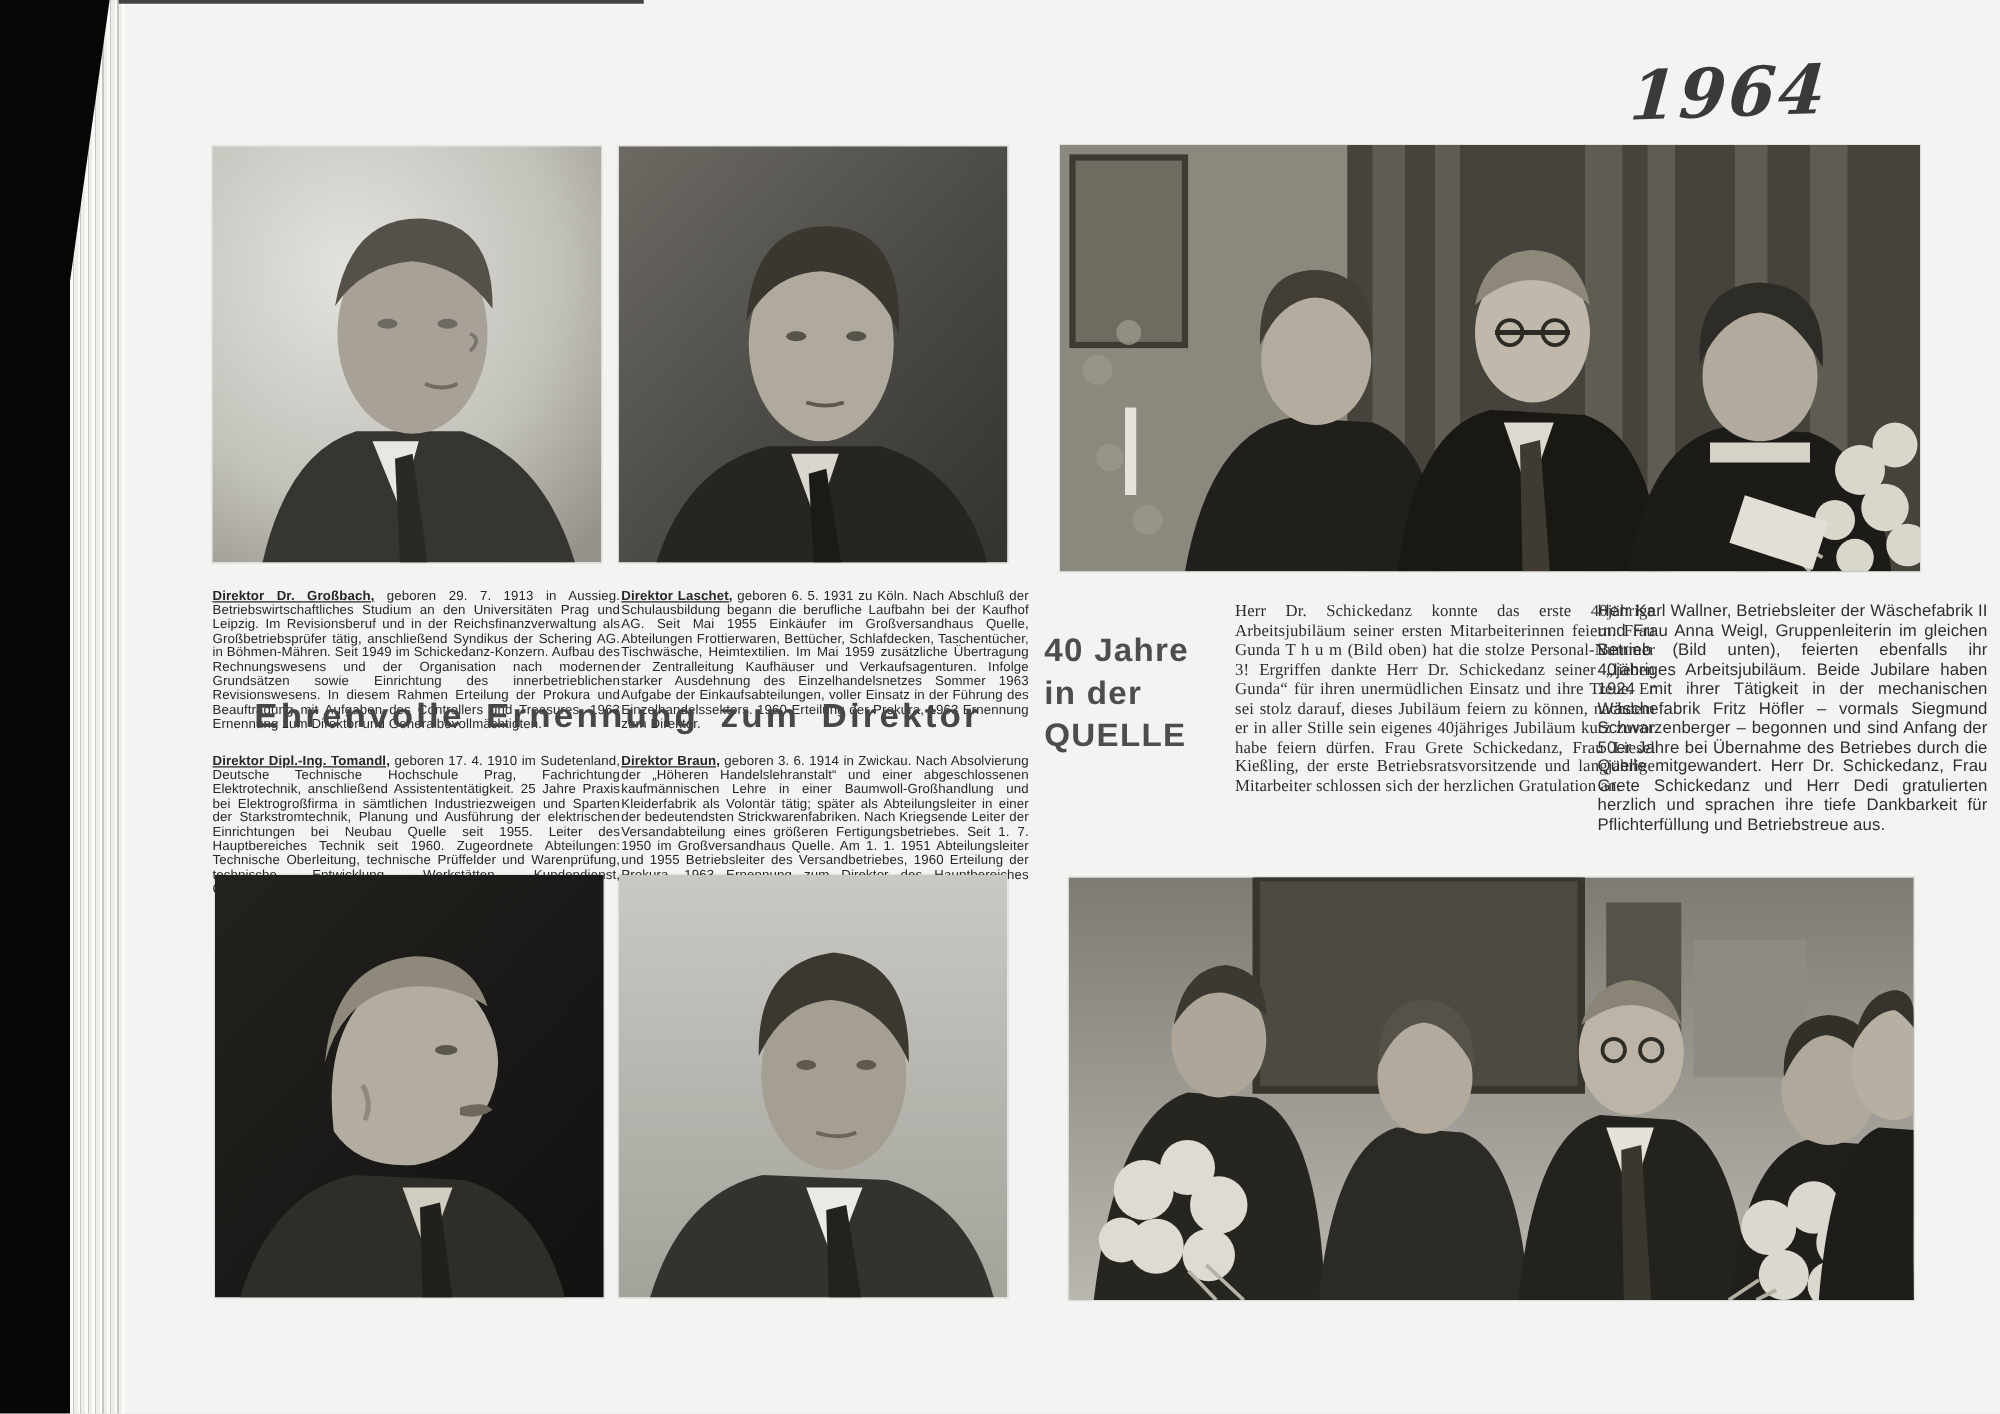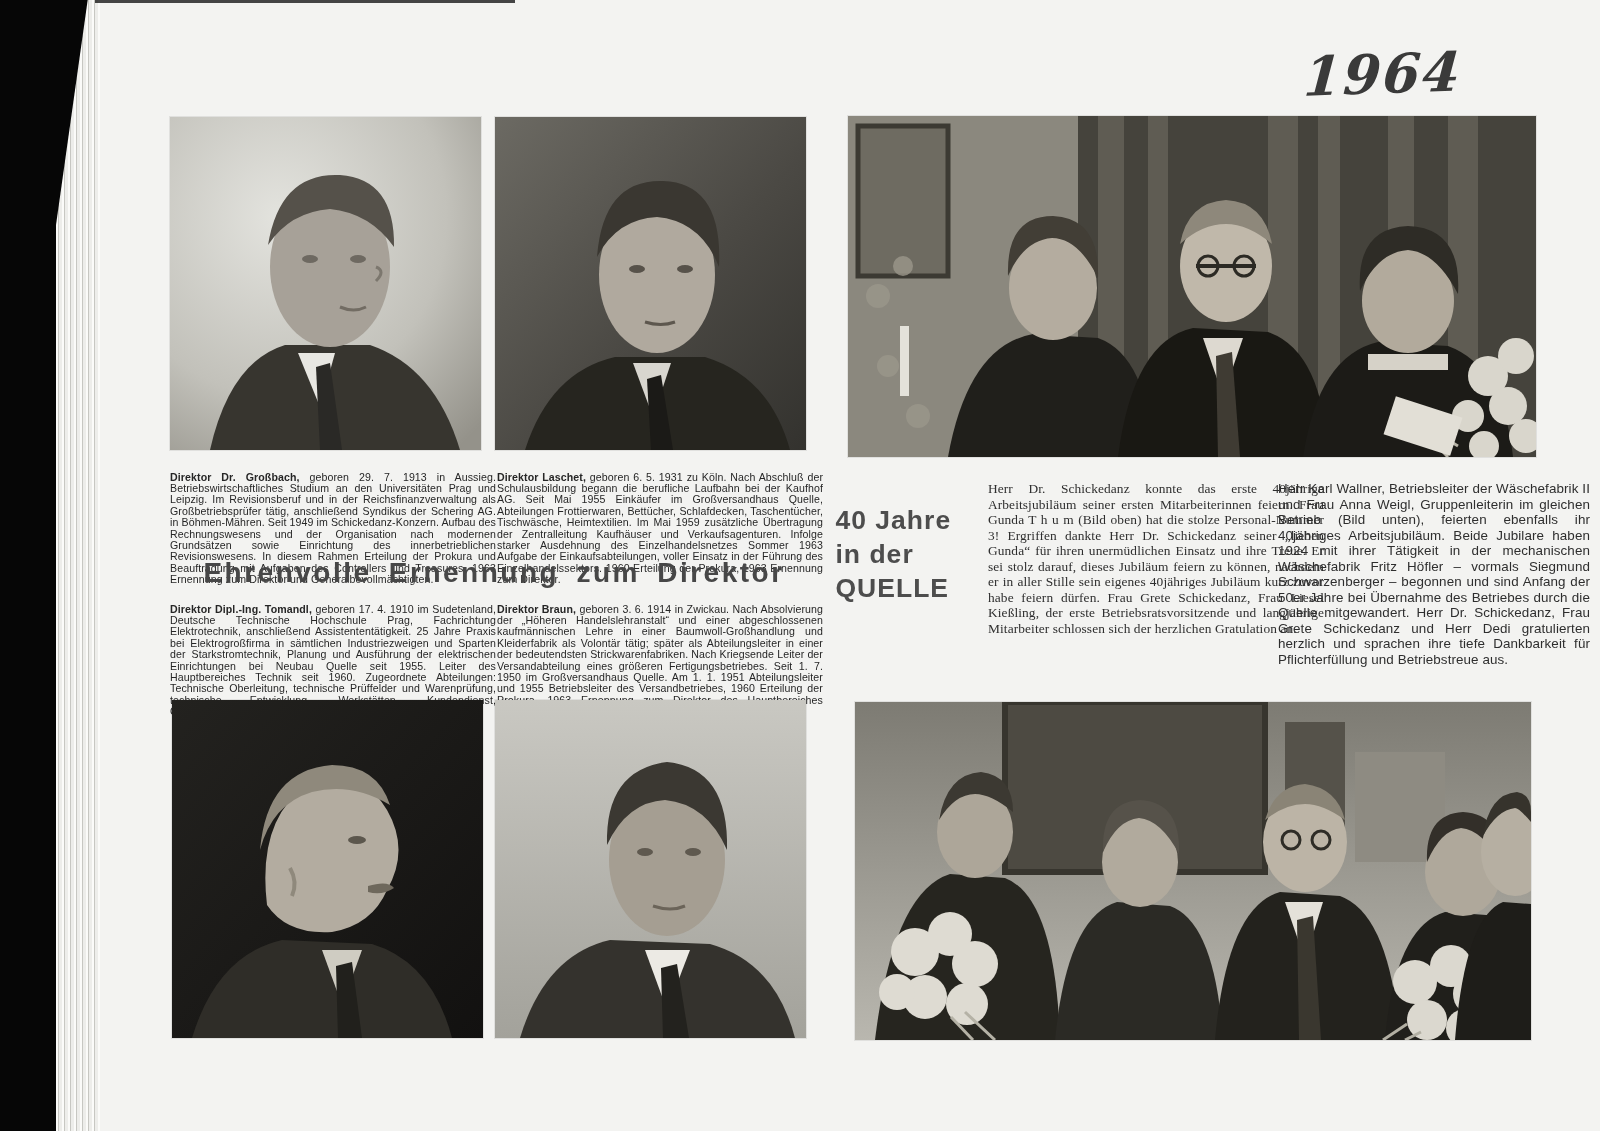--- a/index.html
+++ b/index.html
@@ -39,21 +39,21 @@
   
   .photo{position:absolute;box-shadow:0 0 0 1px rgba(0,0,0,.08);}
   .photo svg{display:block;}
   
   .bio{
     position:absolute;width:326px;
     font-size:10.6px;line-height:11.4px;
     text-align:justify;color:#262626;
     letter-spacing:.1px;
   }
-  .bio b{font-weight:bold;}
+  .bio b{font-weight:bold;text-decoration:underline;}
   .headline{
     position:absolute;left:168px;top:557px;width:652px;
     text-align:center;
     font-size:28px;font-weight:bold;
     color:#474747;
     letter-spacing:2.5px;word-spacing:7px;
     transform:scaleY(.96);
   }
   .anniv{
     position:absolute;left:837px;top:503px;width:160px;

